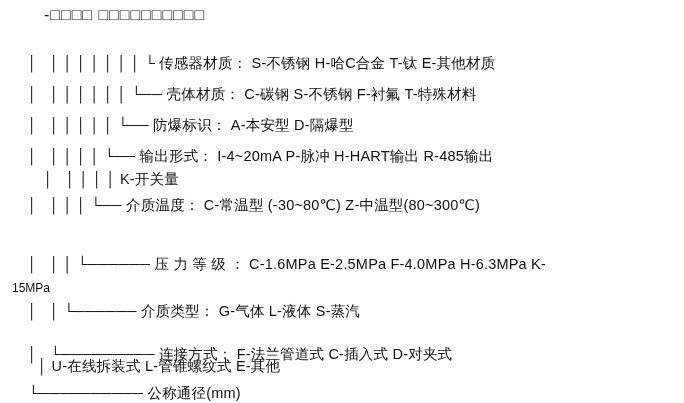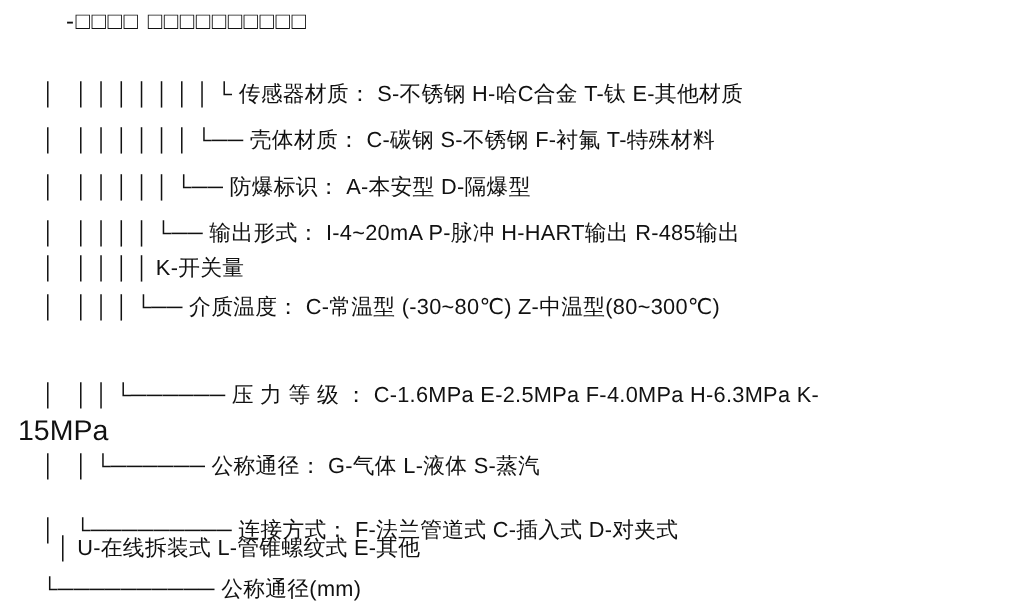--- a/index.html
+++ b/index.html
@@ -33,36 +33,36 @@
     left: 44px;
     top: 6px;
     font-size: 16px;
     letter-spacing: 1px;
     white-space: pre;
     color: #111111;
   }
   .wrap2 {
     position: absolute;
     white-space: pre;
-    font-size: 19px;
+    font-size: 12px;
     line-height: 18px;
     color: #111111;
   }
 </style>
 </head>
 <body>
 
 <div id="diagram">
   <div class="header">-□□□□ □□□□□□□□□□</div>
 
   <div class="row" style="left:28px; top:54px;">│   │ │ │ │ │ │ │ └ 传感器材质： S-不锈钢 H-哈C合金 T-钛 E-其他材质</div>
   <div class="row" style="left:28px; top:85px;">│   │ │ │ │ │ │ └── 壳体材质： C-碳钢 S-不锈钢 F-衬氟 T-特殊材料</div>
   <div class="row" style="left:28px; top:116px;">│   │ │ │ │ │ └── 防爆标识： A-本安型 D-隔爆型</div>
   <div class="row" style="left:28px; top:147px;">│   │ │ │ │ └── 输出形式： I-4~20mA P-脉冲 H-HART输出 R-485输出</div>
-  <div class="row" style="left:28px; top:170px;">│   │ │ │ │ K-开关量</div>
+  <div class="row" style="left:44px; top:170px;">│   │ │ │ │ K-开关量</div>
   <div class="row" style="left:28px; top:196px;">│   │ │ │ └── 介质温度： C-常温型 (-30~80℃) Z-中温型(80~300℃)</div>
   <div class="row" style="left:28px; top:255px;">│   │ │ └────── 压 力 等 级 ： C-1.6MPa E-2.5MPa F-4.0MPa H-6.3MPa K-</div>
   <div class="wrap2" style="left:12px; top:279px;">15MPa</div>
-  <div class="row" style="left:28px; top:302px;">│   │ └────── 公称通径： G-气体 L-液体 S-蒸汽</div>
+  <div class="row" style="left:28px; top:302px;">│   │ └────── 介质类型： G-气体 L-液体 S-蒸汽</div>
   <div class="row" style="left:28px; top:345px;">│   └───────── 连接方式： F-法兰管道式 C-插入式 D-对夹式</div>
   <div class="row" style="left:38px; top:357px;">│ U-在线拆装式 L-管锥螺纹式 E-其他</div>
   <div class="row" style="left:28px; top:384px;">└────────── 公称通径(mm)</div>
 </div>
 
 </body></html>

